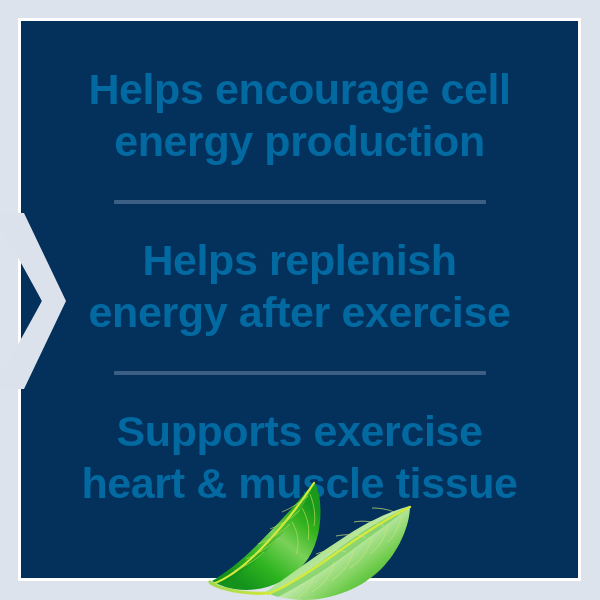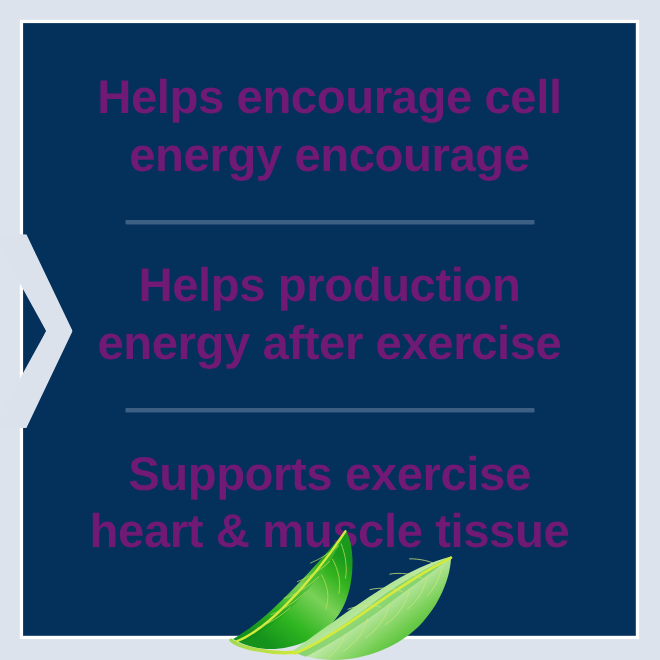--- a/index.html
+++ b/index.html
@@ -62,21 +62,21 @@
     flex-direction: column;
     align-items: center;
     justify-content: flex-start;
     padding-top: 42px;
     box-sizing: border-box;
   }
 
   .benefit {
     width: 100%;
     text-align: center;
-    color: #701a75;
+    color: #0369a1;
     font-family: "Liberation Sans", sans-serif;
     font-weight: bold;
     font-size: 43px;
     line-height: 1.22;
     letter-spacing: -0.4px;
     padding: 0 26px;
     box-sizing: border-box;
     text-rendering: optimizeLegibility;
   }
 
@@ -119,29 +119,29 @@
     <svg width="66" height="176" viewBox="0 0 66 176" xmlns="http://www.w3.org/2000/svg">
       <path d="M0 0 L21 0 L21 6 L63 88 L21 170 L21 176 L0 176 L0 164 L42 88 L0 12 Z" fill="#dce2ec"></path>
       <path d="M0 0 L24 0 L66 88 L24 176 L0 176 L42 88 Z" fill="#dce2ec"></path>
     </svg>
   </div>
 
   <div class="content">
 
     <div class="benefit">
       <span class="ln">Helps encourage cell</span>
-      <span class="ln">energy encourage</span>
+      <span class="ln">energy production</span>
     </div>
 
     <div class="gap-a"></div>
     <div class="divider"></div>
     <div class="gap-b"></div>
 
     <div class="benefit">
-      <span class="ln">Helps production</span>
+      <span class="ln">Helps replenish</span>
       <span class="ln">energy after exercise</span>
     </div>
 
     <div class="gap-a"></div>
     <div class="divider"></div>
     <div class="gap-b"></div>
 
     <div class="benefit">
       <span class="ln">Supports exercise</span>
       <span class="ln">heart &amp; muscle tissue</span>

